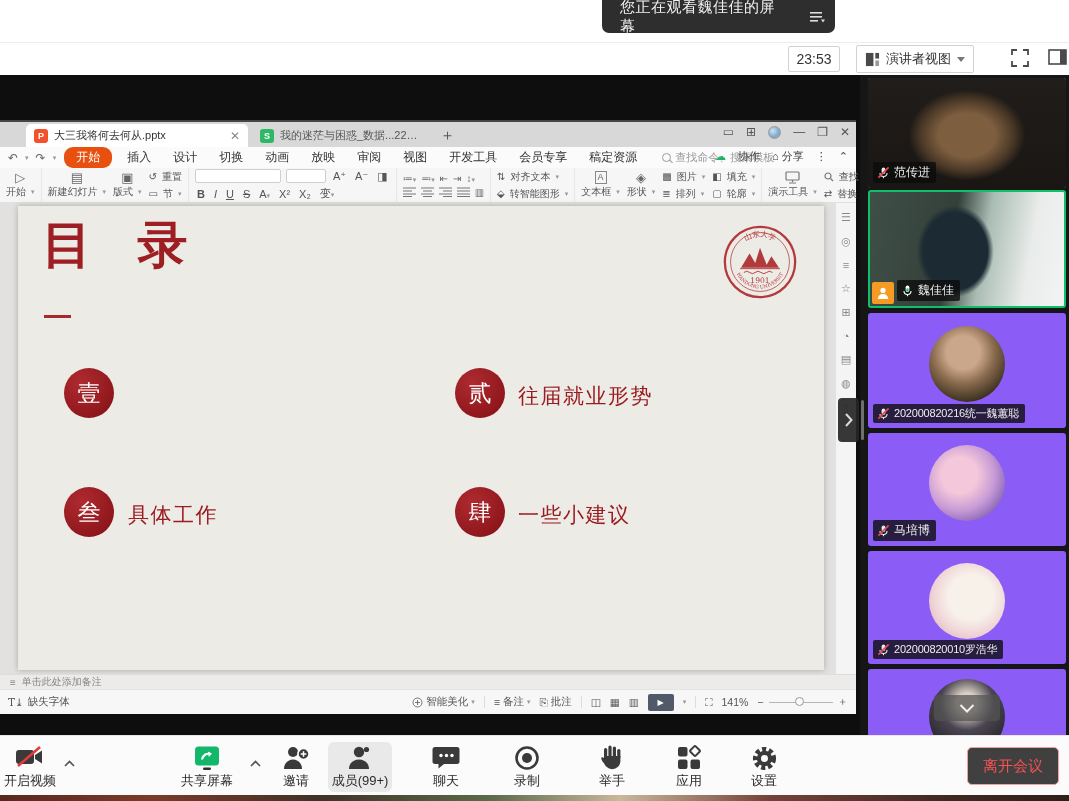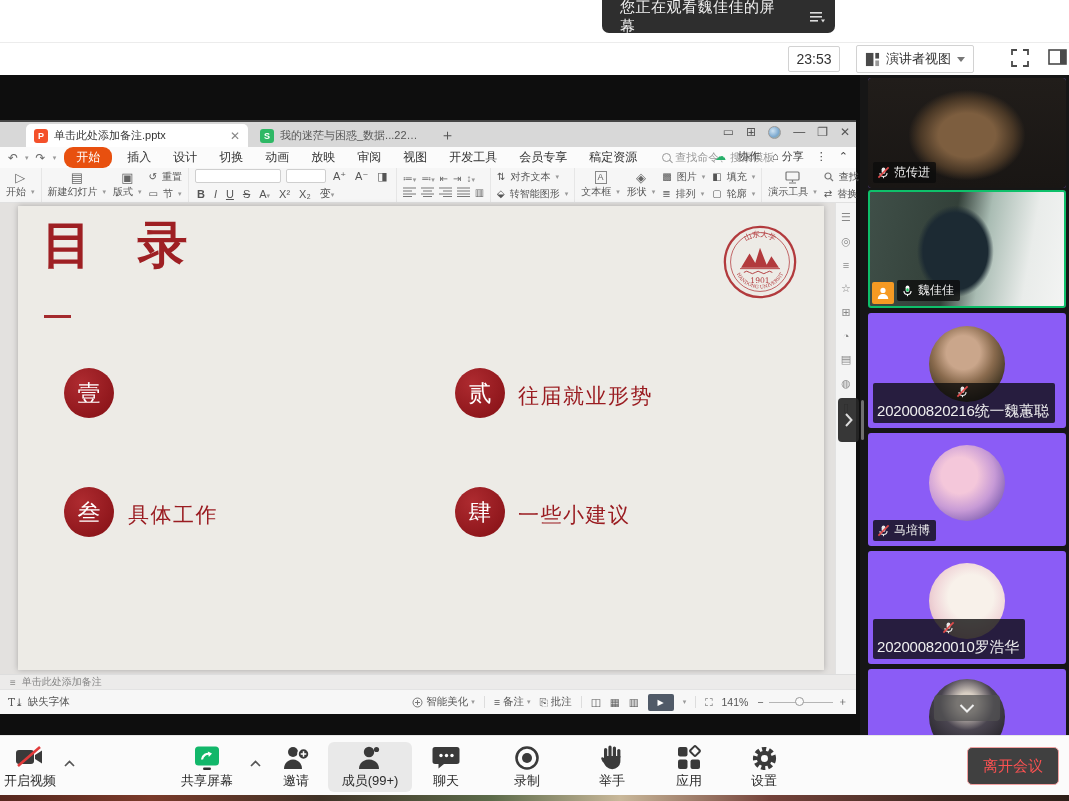--- a/index.html
+++ b/index.html
@@ -109,21 +109,21 @@
   .vid2 { background:radial-gradient(62px 74px at 44% 52%, #1c2a33 0 52%, rgba(0,0,0,0) 62%),
                      linear-gradient(100deg,#3f4f48 0%,#334039 42%,#a9bcb3 58%,#e9ecea 80%,#f3f4f3 100%); }
   .avatar { position:absolute; left:50%; transform:translateX(-50%); border-radius:50%; width:76px; height:76px; }
   .av3 { background:radial-gradient(circle at 45% 35%, #caa68b 0 26%, #8a6b4e 48%, #3c3220 76%, #262014); }
   .av4 { background:radial-gradient(circle at 40% 40%, #f4c7da 0 28%, #c79ad6 55%, #7b5bb0 82%, #5a4190); }
   .av5 { background:radial-gradient(circle at 55% 45%, #f8f1ea 0 38%, #f0d5d8 62%, #dfb9c0 84%, #cfa3ad); }
   .av6 { background:radial-gradient(circle at 50% 32%, #d9cfc4 0 16%, #4a4550 42%, #2e2b33 72%, #23212a); }
   .nameplate { position:absolute; left:5px; bottom:5px; max-width:188px; background:rgba(12,12,12,.78);
                border-radius:2px; padding:2px 6px 2px 4px; display:flex; align-items:center; gap:4px;
                color:#efefef; font-size:12px; white-space:nowrap; overflow:hidden; }
-  .nameplate.longname { font-size:15px; letter-spacing:-.2px;flex-direction:column; }
+  .nameplate.longname { font-size:11px; letter-spacing:-.2px; }
   .host-badge { position:absolute; left:2px; bottom:2px; width:22px; height:22px; background:#f59a23; border-radius:2px;
                 display:flex; align-items:center; justify-content:center; }
   .np2 { left:27px; }
   .more-pill { position:absolute; left:50%; top:26px; transform:translateX(-50%); width:66px; height:26px;
                background:rgba(82,82,82,.72); border-radius:4px; display:flex; align-items:center; justify-content:center; }
 
   
   .toolbar { left:0; top:735px; width:1069px; height:60px; background:#fbfbfb; border-top:1px solid #e7e7e7; }
   .tbtn { position:absolute; top:6px; height:50px; display:flex; flex-direction:column; align-items:center;
           justify-content:space-between; padding:3px 2px 2px; cursor:pointer; border-radius:6px; }
@@ -177,21 +177,21 @@
       <rect x="12" y="2" width="6" height="14" fill="#4a4a4a"></rect>
     </svg>
   </span>
 
   <div class="abs screenshare">
     <div class="wps">
 
       <div class="wps-tabbar">
         <div class="wtab active">
           <span class="doc-ic" style="background:#f4502a;">P</span>
-          <span class="wtab-title">单击此处添加备注.pptx</span>
+          <span class="wtab-title">大三我将何去何从.pptx</span>
           <span class="wtab-x">✕</span>
         </div>
         <div class="wtab inactive">
           <span class="doc-ic" style="background:#2eb865;">S</span>
           <span class="wtab-title">我的迷茫与困惑_数据...2211101842</span>
         </div>
         <span class="wtab-plus">＋</span>
         <div class="win-ctl">
           <span>▭</span>
           <span>⊞</span>
@@ -632,21 +632,21 @@
     <div class="tbtn" style="left:270px; width:52px;">
       <svg width="28" height="26" viewBox="0 0 28 26">
         <circle cx="11" cy="7" r="5" fill="#3a3a3a"></circle>
         <path d="M2 24 c0-6 4.5-9.5 9-9.5 s9 3.5 9 9.5 z" fill="#3a3a3a"></path>
         <circle cx="21.5" cy="9" r="5.5" fill="#3a3a3a" stroke="#fbfbfb" stroke-width="1.5"></circle>
         <path d="M21.5 6.2v5.6 M18.7 9h5.6" stroke="#fff" stroke-width="1.5"></path>
       </svg>
       <span class="tlabel">邀请</span>
     </div>
 
-    <div class="tbtn selected" style="left:328px; width:84px;">
+    <div class="tbtn selected" style="left:328px; width:64px;">
       <svg width="28" height="26" viewBox="0 0 28 26">
         <circle cx="13" cy="7" r="5.2" fill="#3a3a3a"></circle>
         <path d="M3 24 c0-6 4.7-9.5 10-9.5 s10 3.5 10 9.5 z" fill="#3a3a3a"></path>
         <circle cx="20.5" cy="4.5" r="2.6" fill="#3a3a3a"></circle>
       </svg>
       <span class="tlabel">成员(99+)</span>
     </div>
 
     <div class="tbtn" style="left:420px; width:52px;">
       <svg width="28" height="25" viewBox="0 0 28 25">

